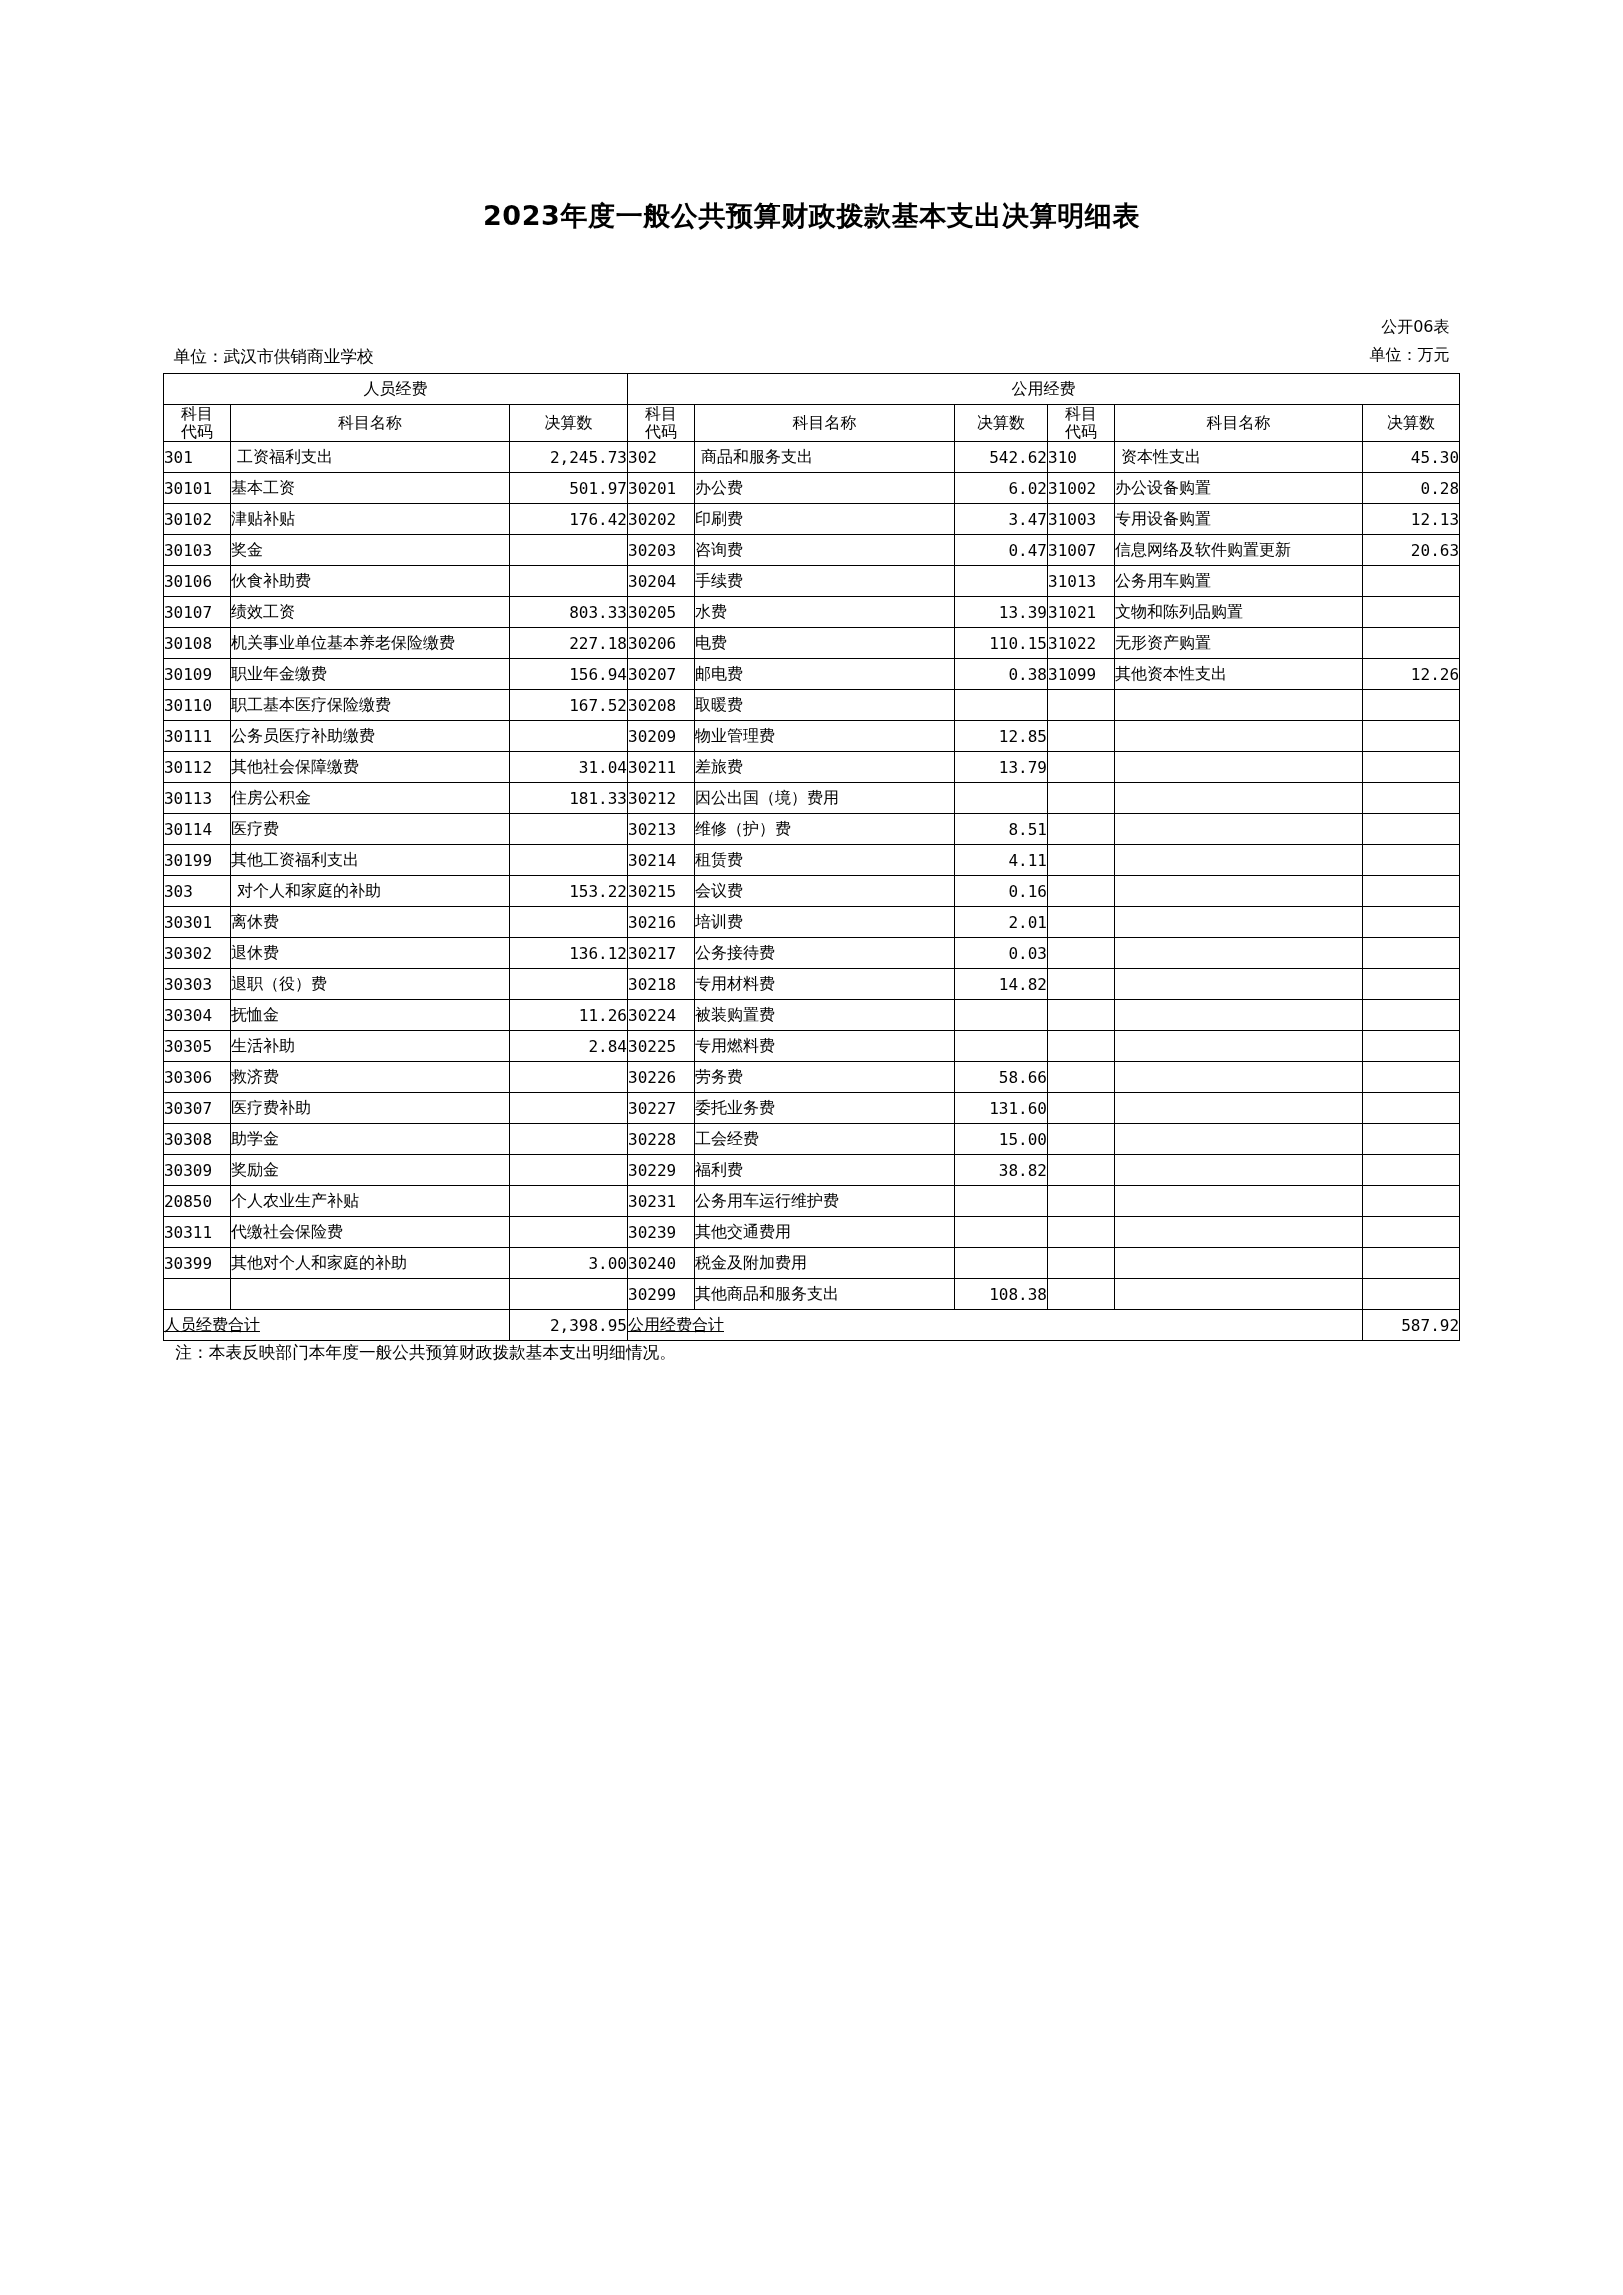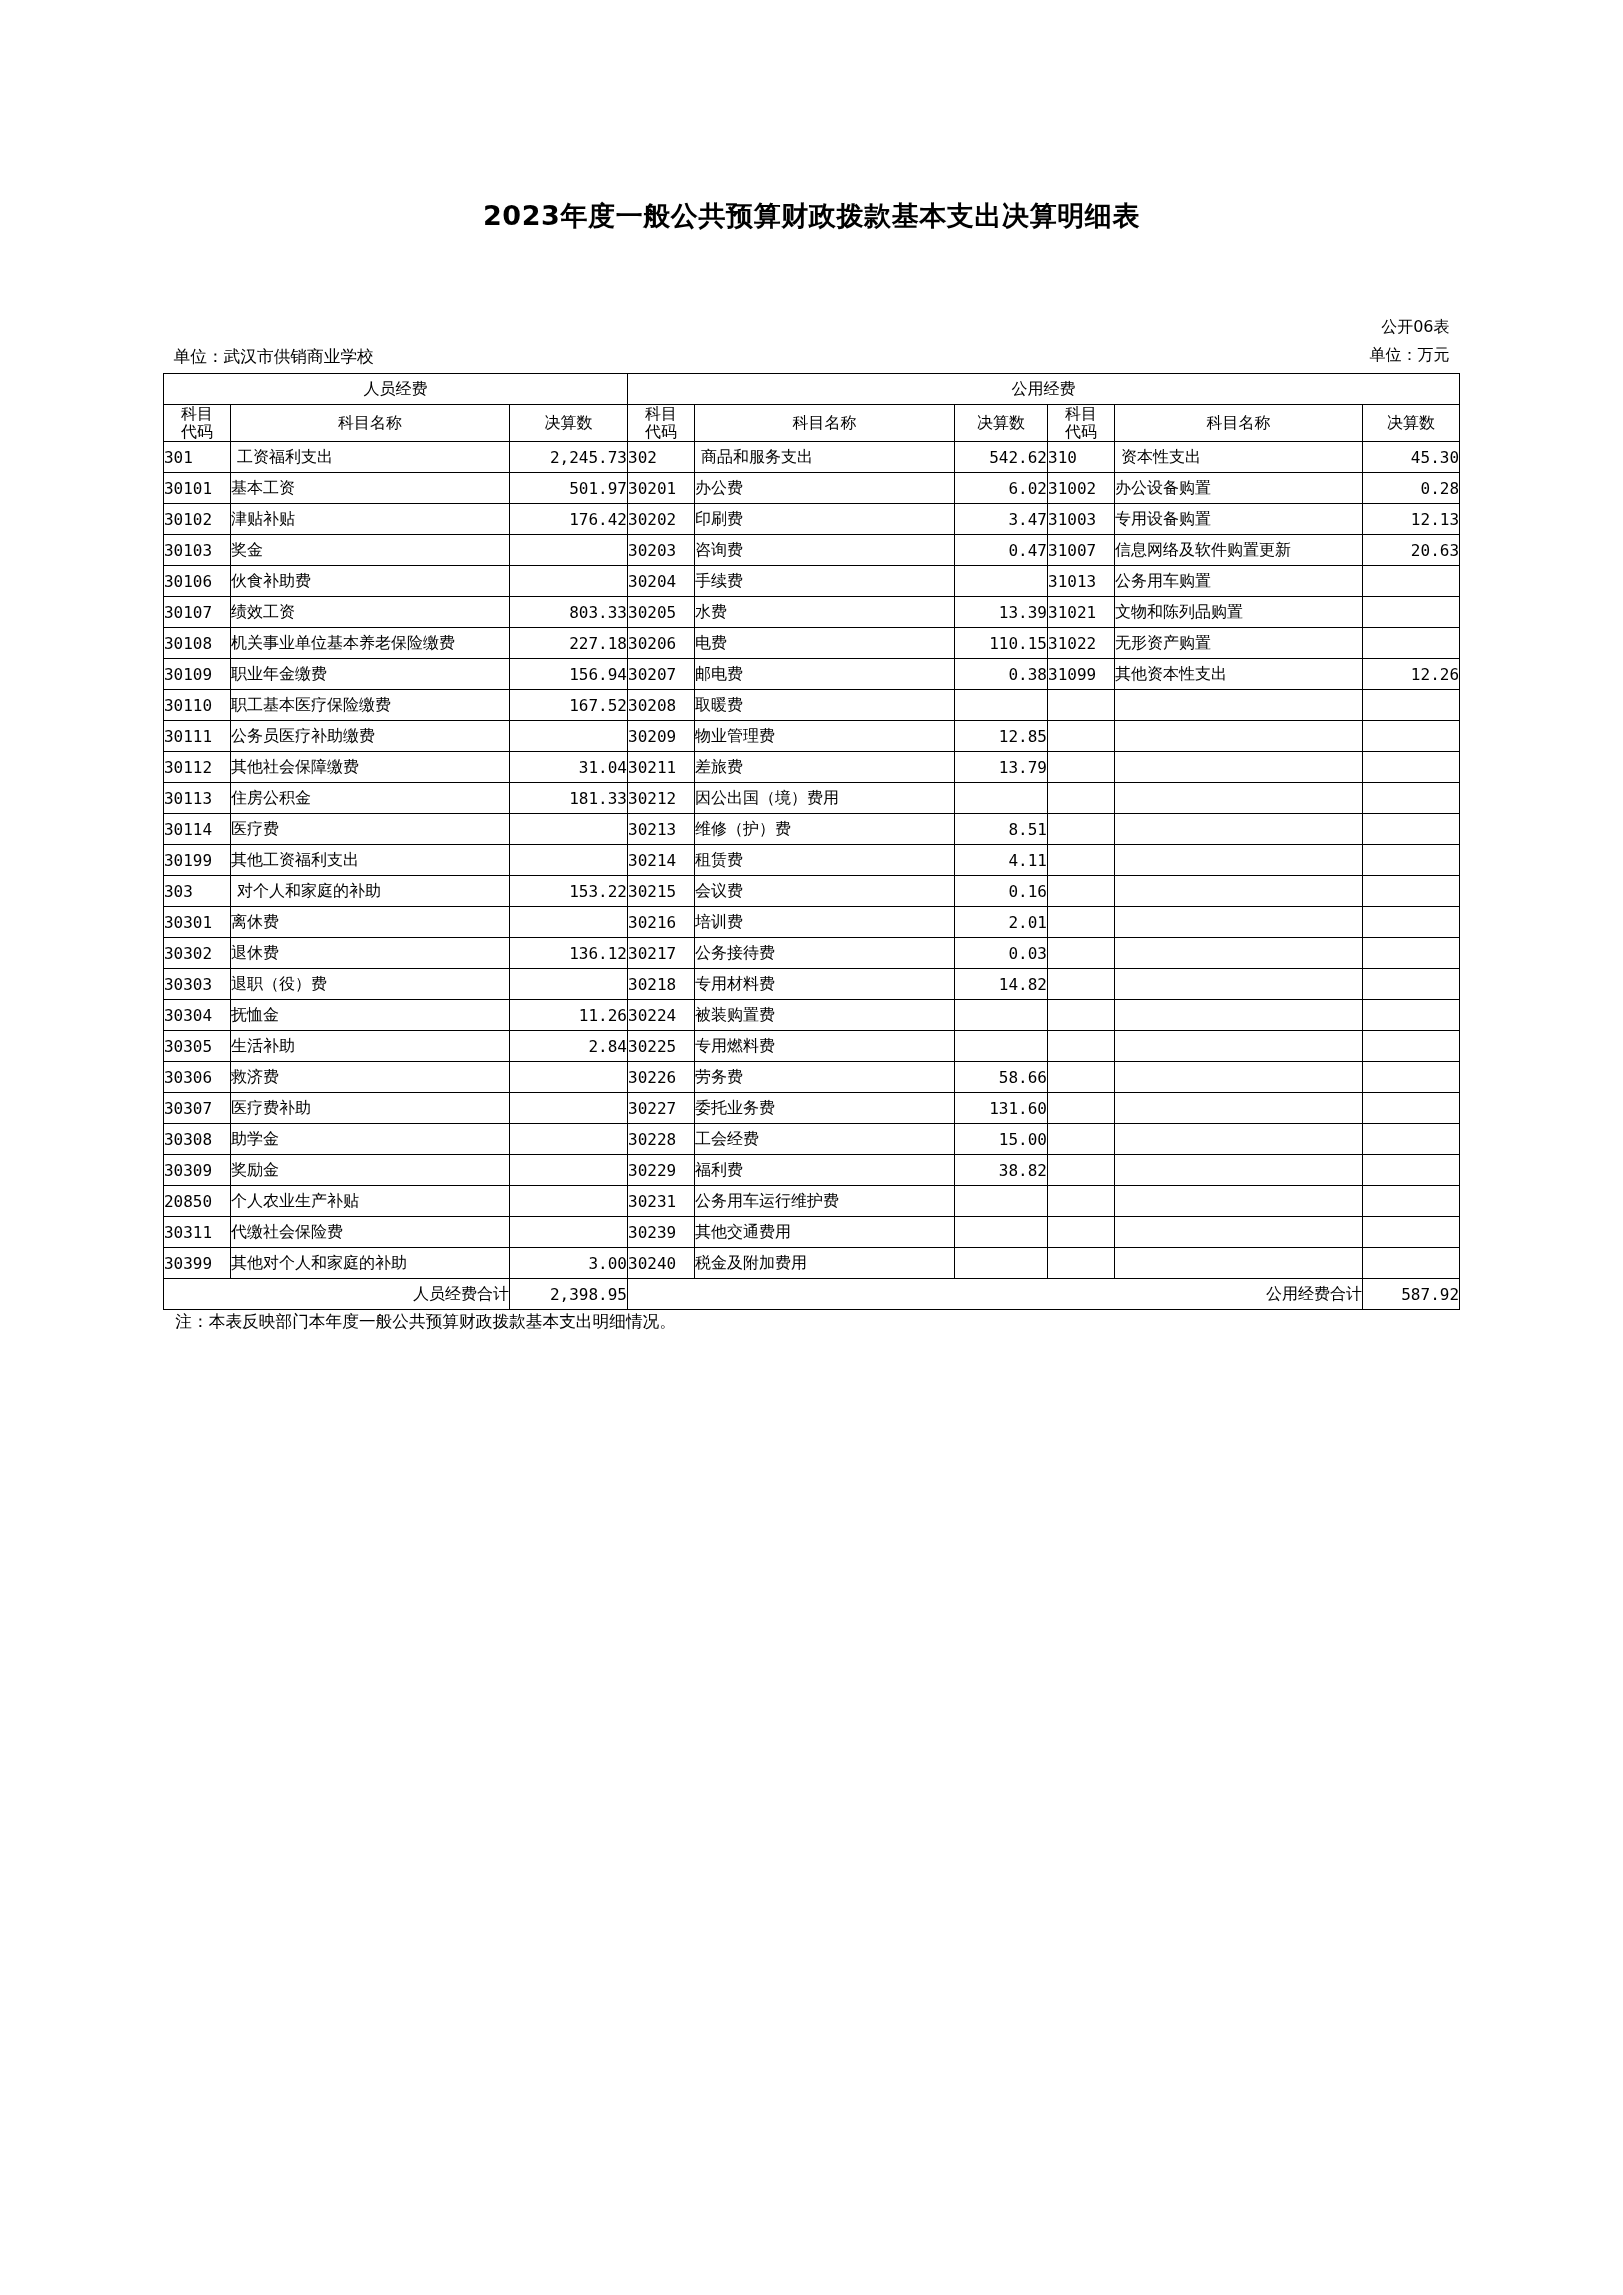--- a/index.html
+++ b/index.html
@@ -93,21 +93,22 @@
   .cell-name.lvl1 {
     padding-left: 6px;
   }
   .cell-num {
     text-align: right;
     padding-right: 8.7px;
     font-family: "DejaVu Sans Mono", "Liberation Mono", monospace;
     font-size: 15.5px;
   }
   .total-label {
-    text-align: right;
+    text-align: left;
+    text-decoration: underline;
   }
   .note {
     width: 1276px;
     margin: 0 auto 0 auto;
     font-size: 16.7px;
     padding-left: 3.7px;
   }
   col.c-code { width: 67px; }
   col.c-name { width: 279px; }
   col.c-num  { width: 118px; }
@@ -468,20 +469,31 @@
           <td class="cell-code">30399</td>
           <td class="cell-name">其他对个人和家庭的补助</td>
           <td class="cell-num">3.00</td>
           <td class="cell-code">30240</td>
           <td class="cell-name">税金及附加费用</td>
           <td class="cell-num"></td>
           <td class="cell-code"></td>
           <td class="cell-name"></td>
           <td class="cell-num"></td>
         </tr>
+        <tr>
+          <td class="cell-code"></td>
+          <td class="cell-name"></td>
+          <td class="cell-num"></td>
+          <td class="cell-code">30299</td>
+          <td class="cell-name">其他商品和服务支出</td>
+          <td class="cell-num">108.38</td>
+          <td class="cell-code"></td>
+          <td class="cell-name"></td>
+          <td class="cell-num"></td>
+        </tr>
       </tbody>
     <tfoot>
       <tr>
         <td class="total-label" colspan="2">人员经费合计</td>
         <td class="cell-num">2,398.95</td>
         <td class="total-label" colspan="5">公用经费合计</td>
         <td class="cell-num">587.92</td>
       </tr>
     </tfoot>
   </table>

